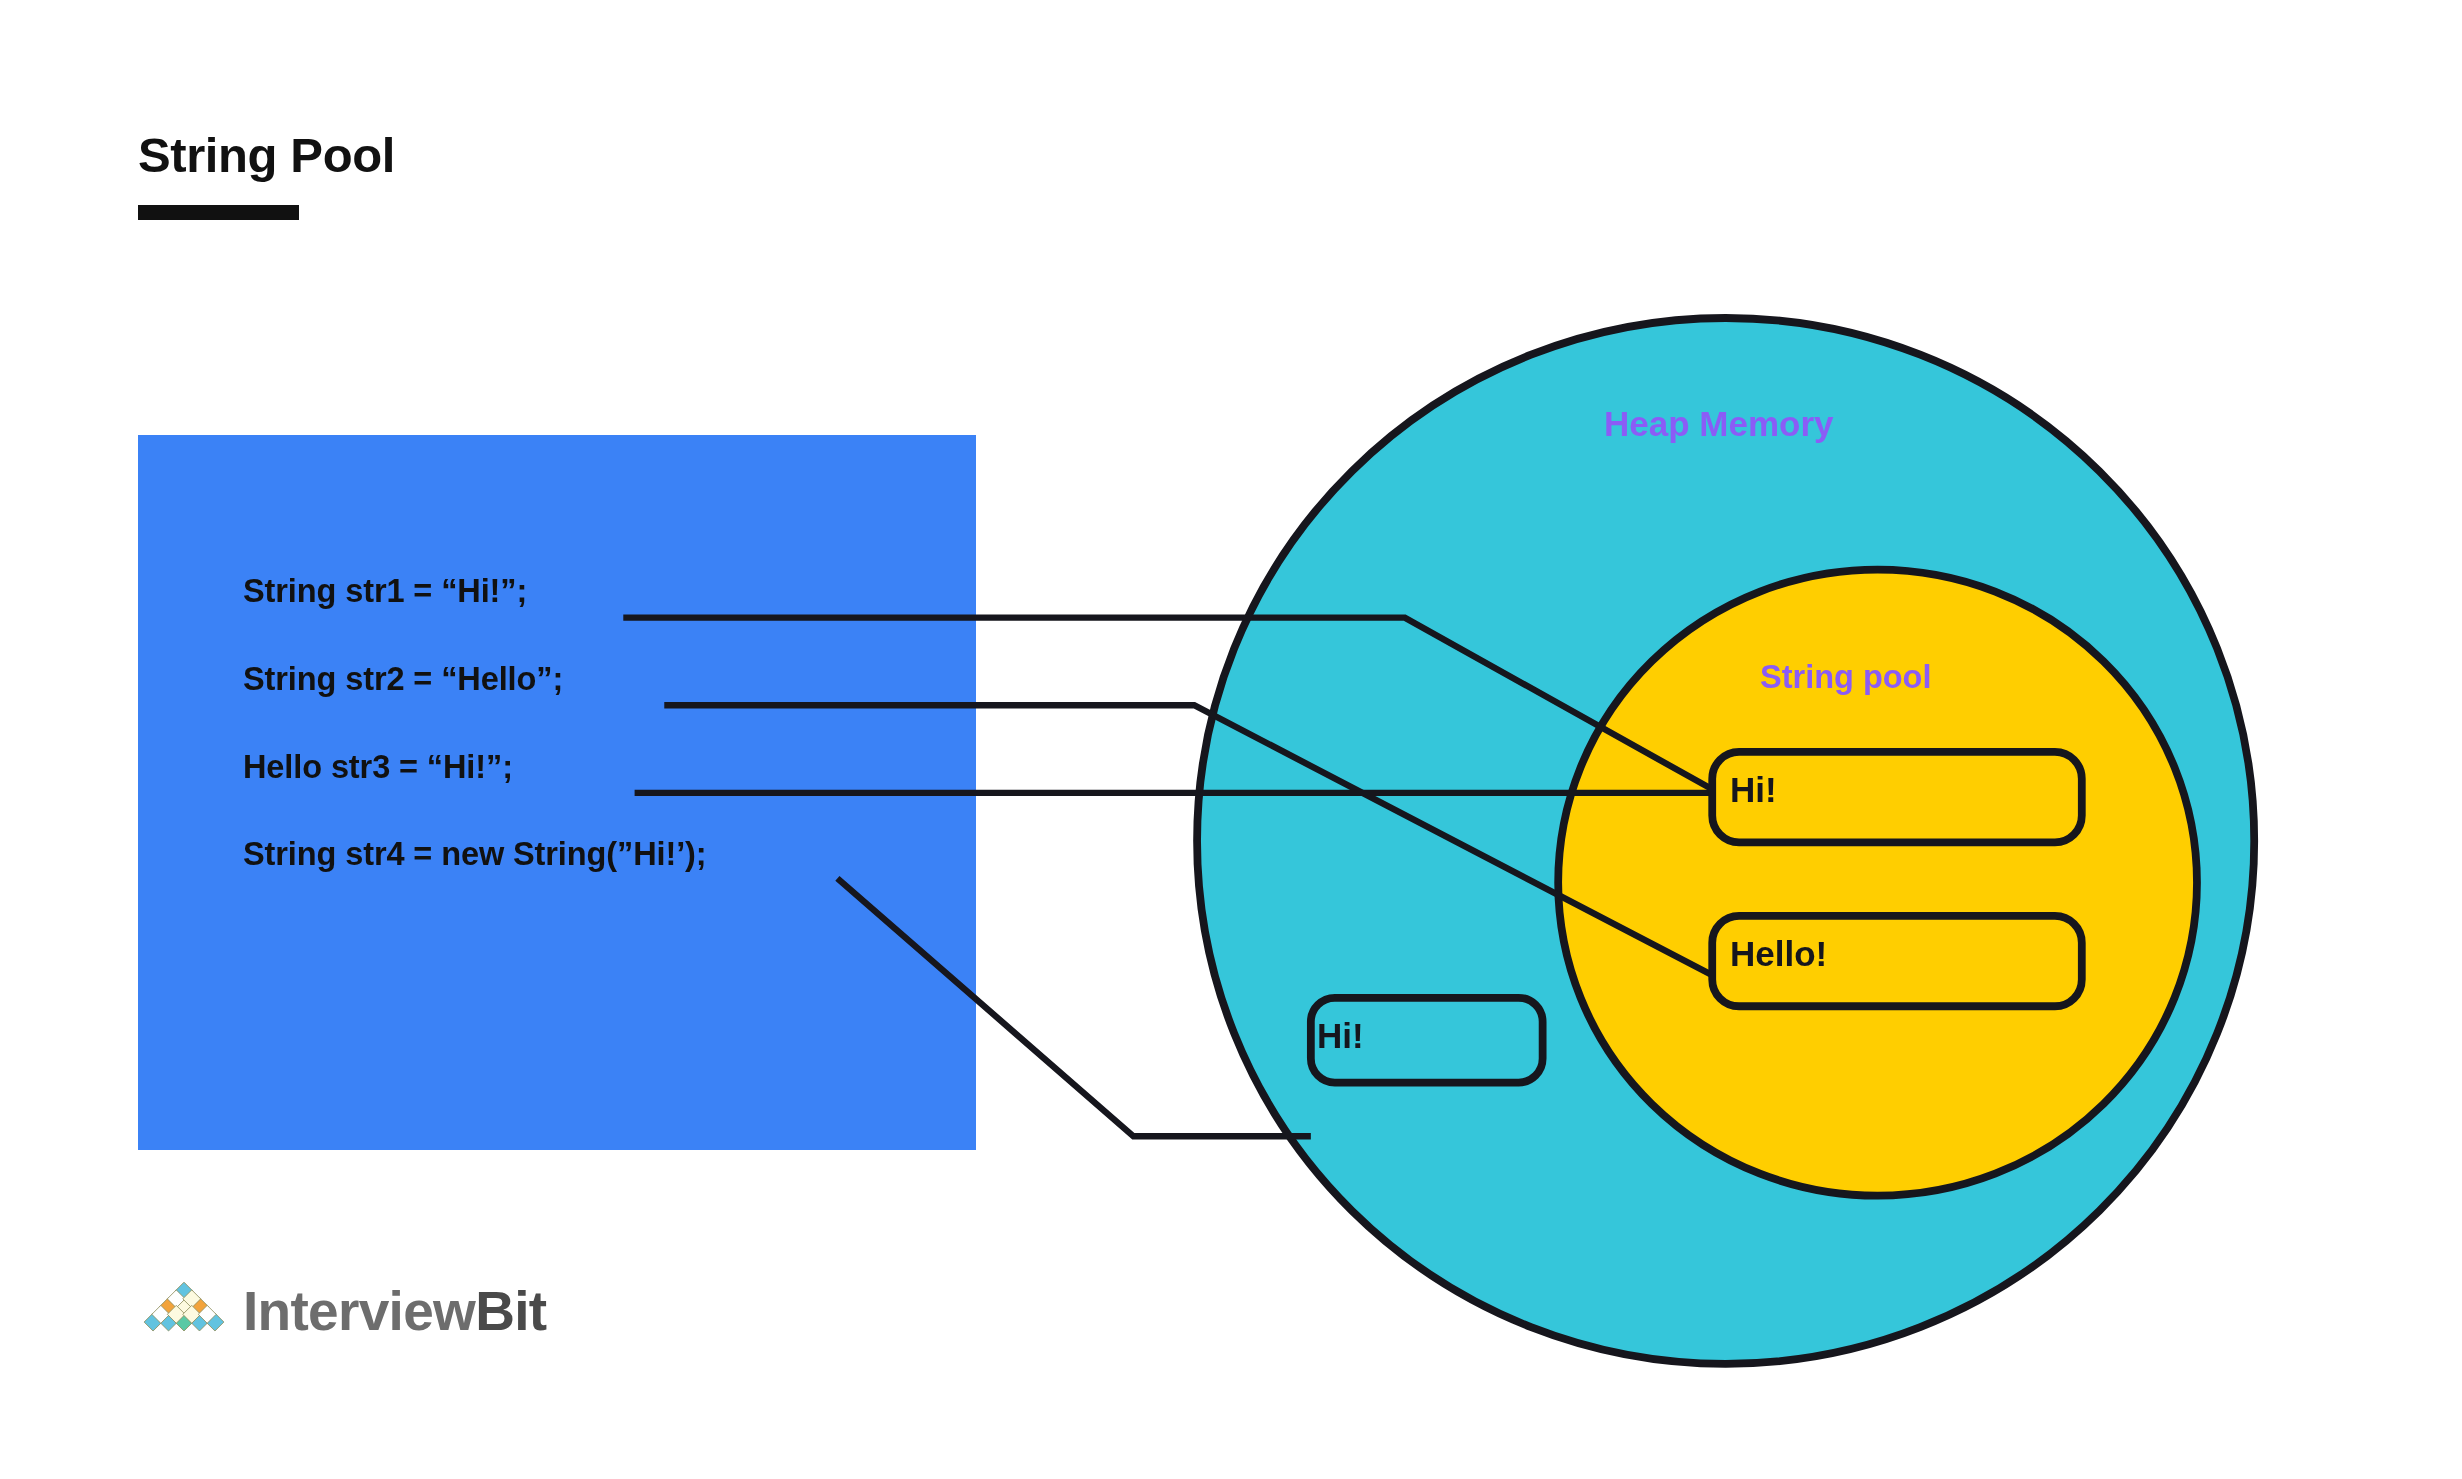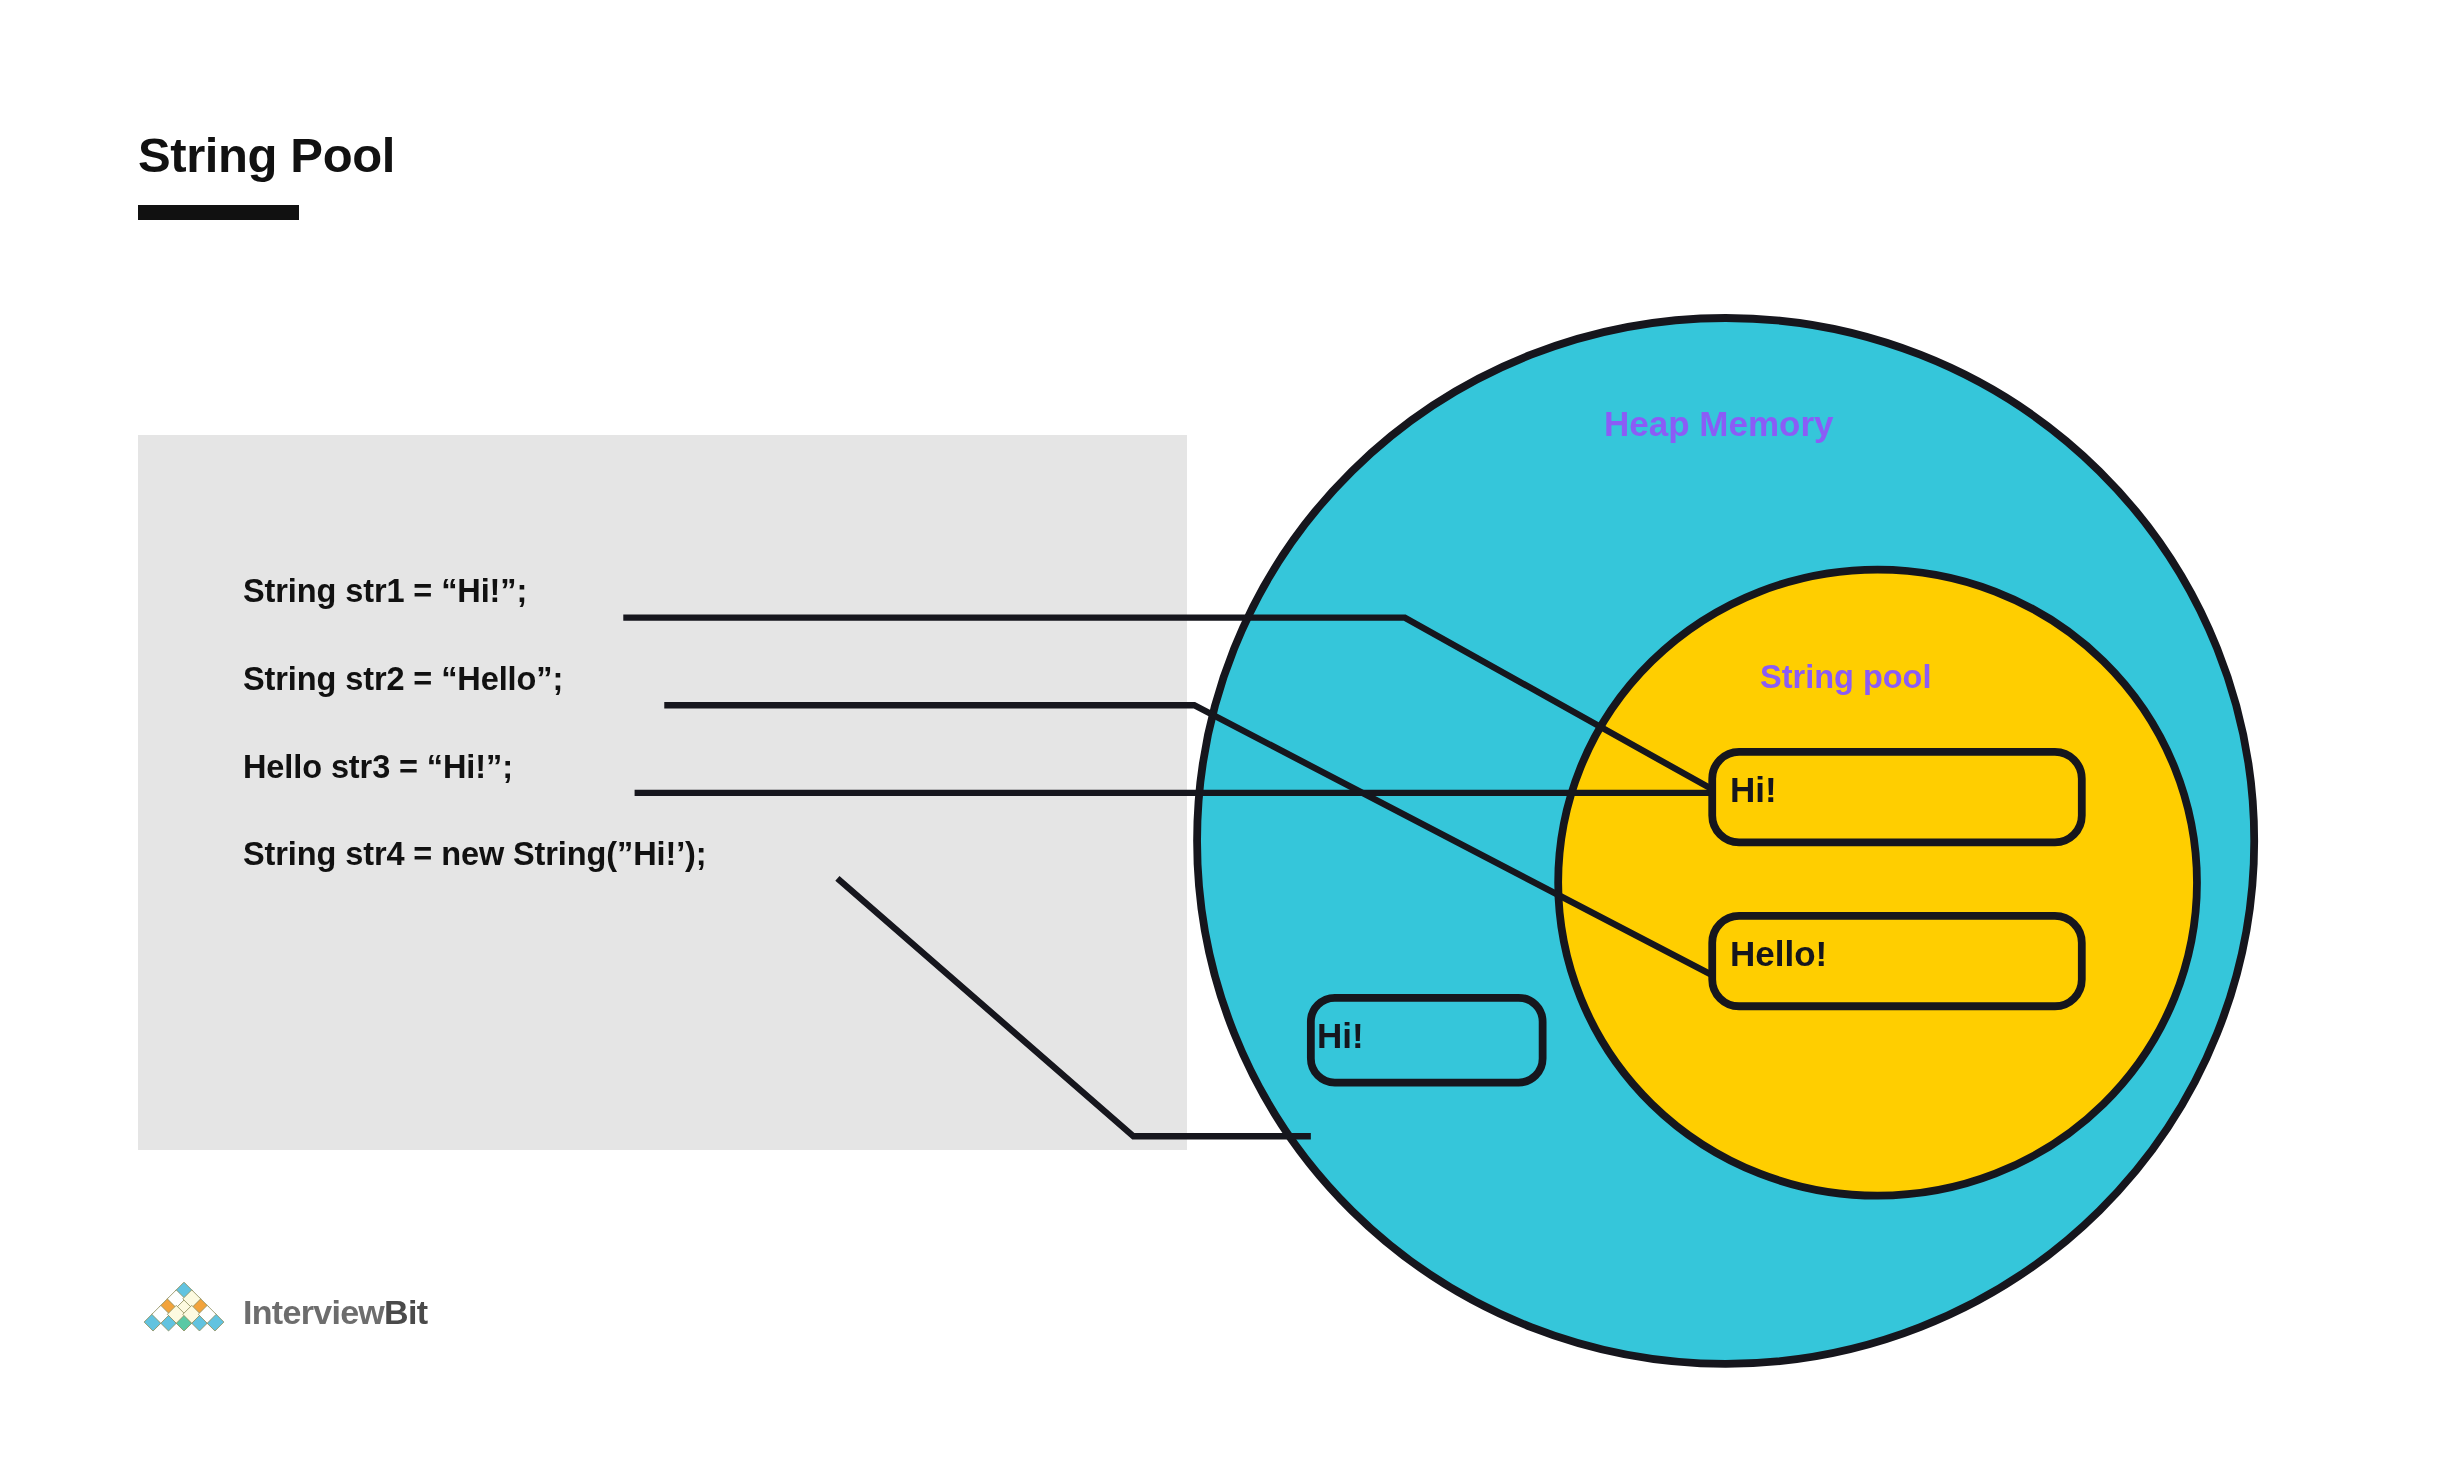--- a/index.html
+++ b/index.html
@@ -34,23 +34,23 @@
     height: 15px;
     background: #111111;
     margin-top: 25.4px;
   }
 
   
   #code-panel {
     position: absolute;
     left: 138px;
     top: 435px;
-    width: 1049px;
+    width: 838px;
     height: 715px;
-    background: #e5e5e5;
+    background: #3b82f6;
   }
   .code-line {
     position: absolute;
     left: 105px;
     font-size: 32.5px;
     font-weight: bold;
     color: #111111;
     white-space: nowrap;
     letter-spacing: -0.1px;
   }
@@ -104,21 +104,21 @@
   #footer-logo {
     position: absolute;
     left: 139px;
     top: 1281px;
     display: flex;
     align-items: center;
     gap: 14px;
   }
   #logo-mark { width: 90px; height: 61px; display: block; }
   #logo-text {
-    font-size: 34px;
+    font-size: 55px;
     font-weight: bold;
     letter-spacing: -0.7px;
     white-space: nowrap;
     line-height: 1;
   }
   #logo-text-interview { color: #6d6d6d; }
   #logo-text-bit { color: #4a4a4a; }
 </style>
 </head>
 <body>

